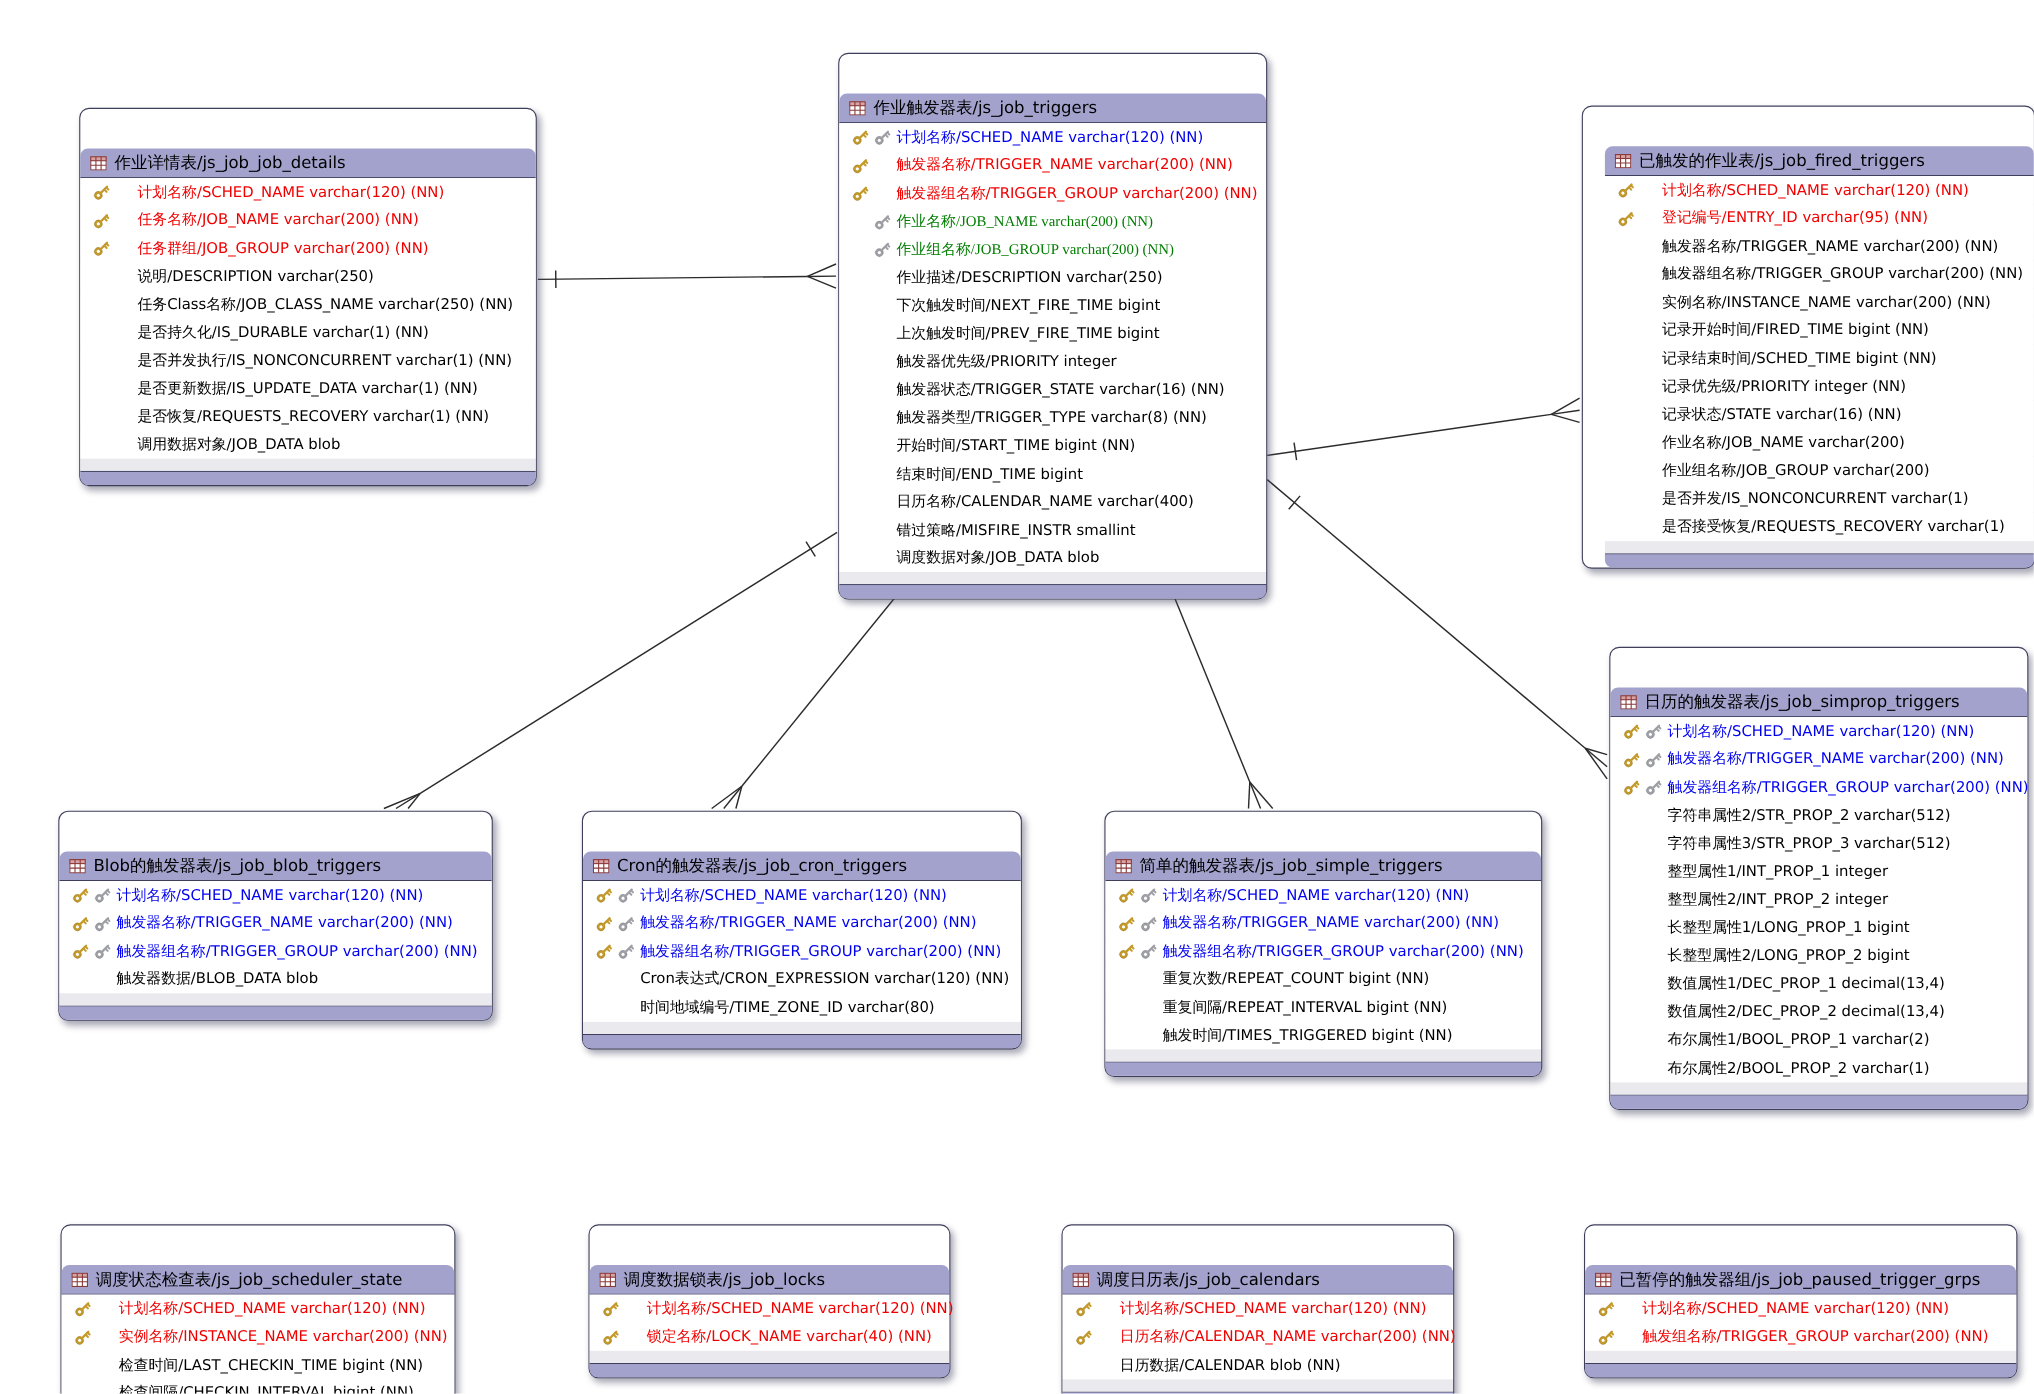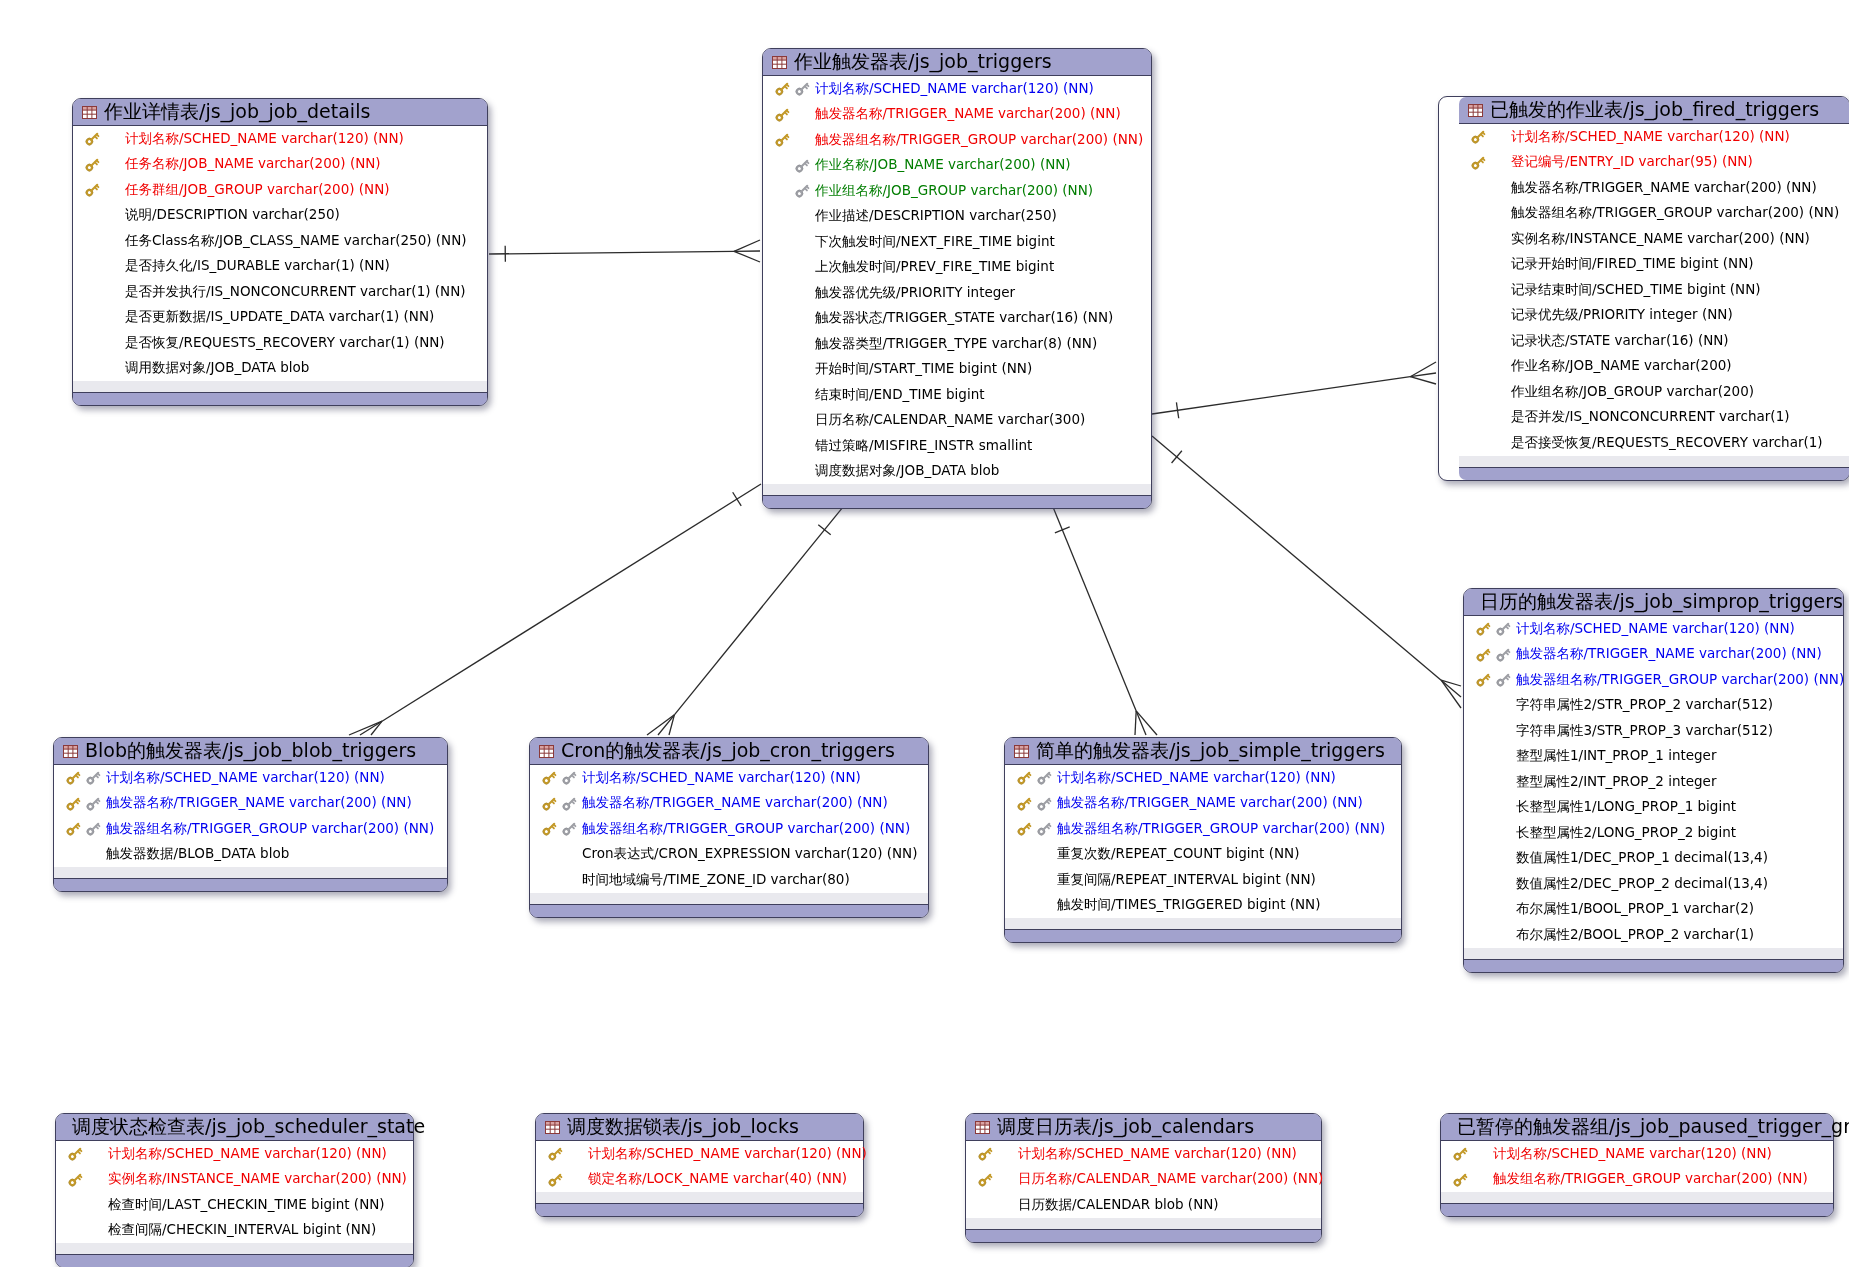--- a/index.html
+++ b/index.html
@@ -10,31 +10,31 @@
   #relations{position:absolute;left:0;top:0;z-index:0;}
   .etable{
     position:absolute;z-index:1;background:#ffffff;
     border:1.5px solid #3f3f5c;border-radius:9px;
     box-shadow:3px 4px 6px rgba(70,70,100,.45);
   }
   .thead{
     display:flex;align-items:center;gap:7px;height:26px;
     background:#a2a2cd;border-bottom:1.5px solid #3f3f5c;
     border-radius:7px 7px 0 0;padding:0 9px;
-    font-size:19px;color:#000;white-space:nowrap;
+    font-size:15px;color:#000;white-space:nowrap;margin-top:36px;
   }
   .trow{
     display:flex;align-items:center;height:25.5px;
     padding-left:11px;font-size:13.5px;white-space:nowrap;background:#fff;
   }
   .kslot{flex:0 0 20px;width:20px;height:17px;display:flex;align-items:center;justify-content:flex-start;}
   .rtext{margin-left:1px;}
   .c-red{color:#f00000;}
   .c-blue{color:#0000f0;}
-  .c-green{color:#007d00;}
+  .c-green{color:#007d00;font-family:Liberation Serif, serif;}
   .c-black{color:#000000;}
   .tfoot-gray{height:11px;background:#e9e9ee;}
   .tfoot-band{height:12px;background:#a2a2cd;border-top:1.5px solid #3f3f5c;border-radius:0 0 7px 7px;}
 </style>
 </head>
 <body>
 
 <div id="canvas">
   <svg id="relations" width="1849" height="1267" viewBox="0 0 1849 1267">
       <g>
@@ -306,21 +306,21 @@
         <span class="rtext c-black">开始时间/START_TIME bigint (NN)</span>
       </div>
       <div class="trow">
         <span class="kslot"></span>
         <span class="kslot"></span>
         <span class="rtext c-black">结束时间/END_TIME bigint</span>
       </div>
       <div class="trow">
         <span class="kslot"></span>
         <span class="kslot"></span>
-        <span class="rtext c-black">日历名称/CALENDAR_NAME varchar(300)</span>
+        <span class="rtext c-black">日历名称/CALENDAR_NAME varchar(400)</span>
       </div>
       <div class="trow">
         <span class="kslot"></span>
         <span class="kslot"></span>
         <span class="rtext c-black">错过策略/MISFIRE_INSTR smallint</span>
       </div>
       <div class="trow">
         <span class="kslot"></span>
         <span class="kslot"></span>
         <span class="rtext c-black">调度数据对象/JOB_DATA blob</span>

